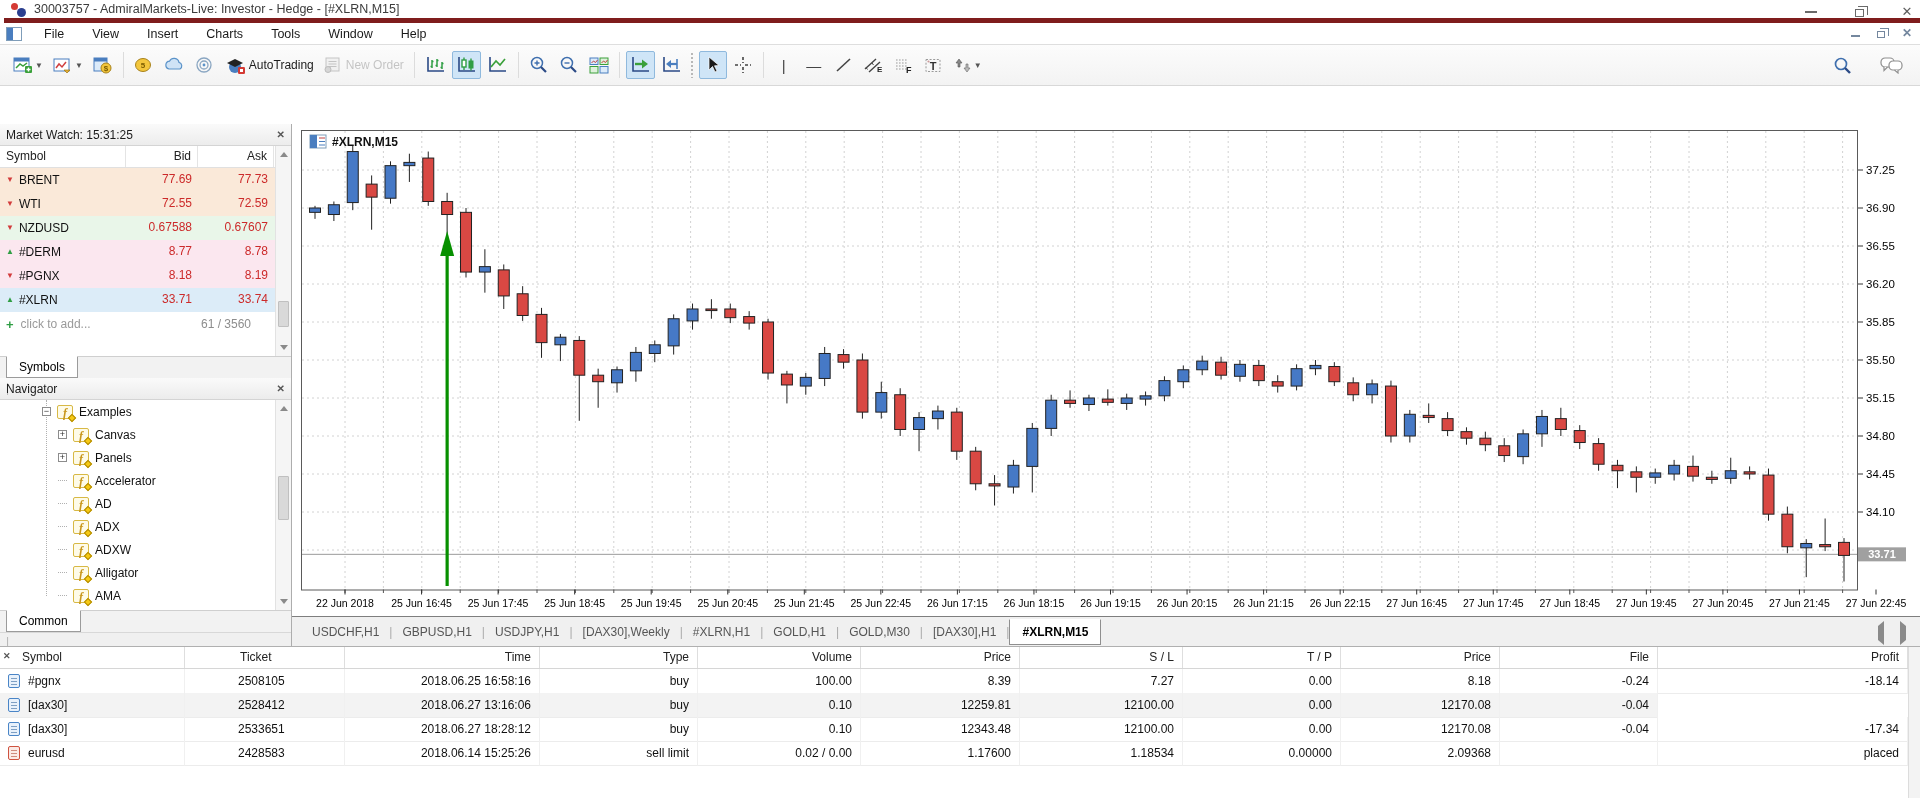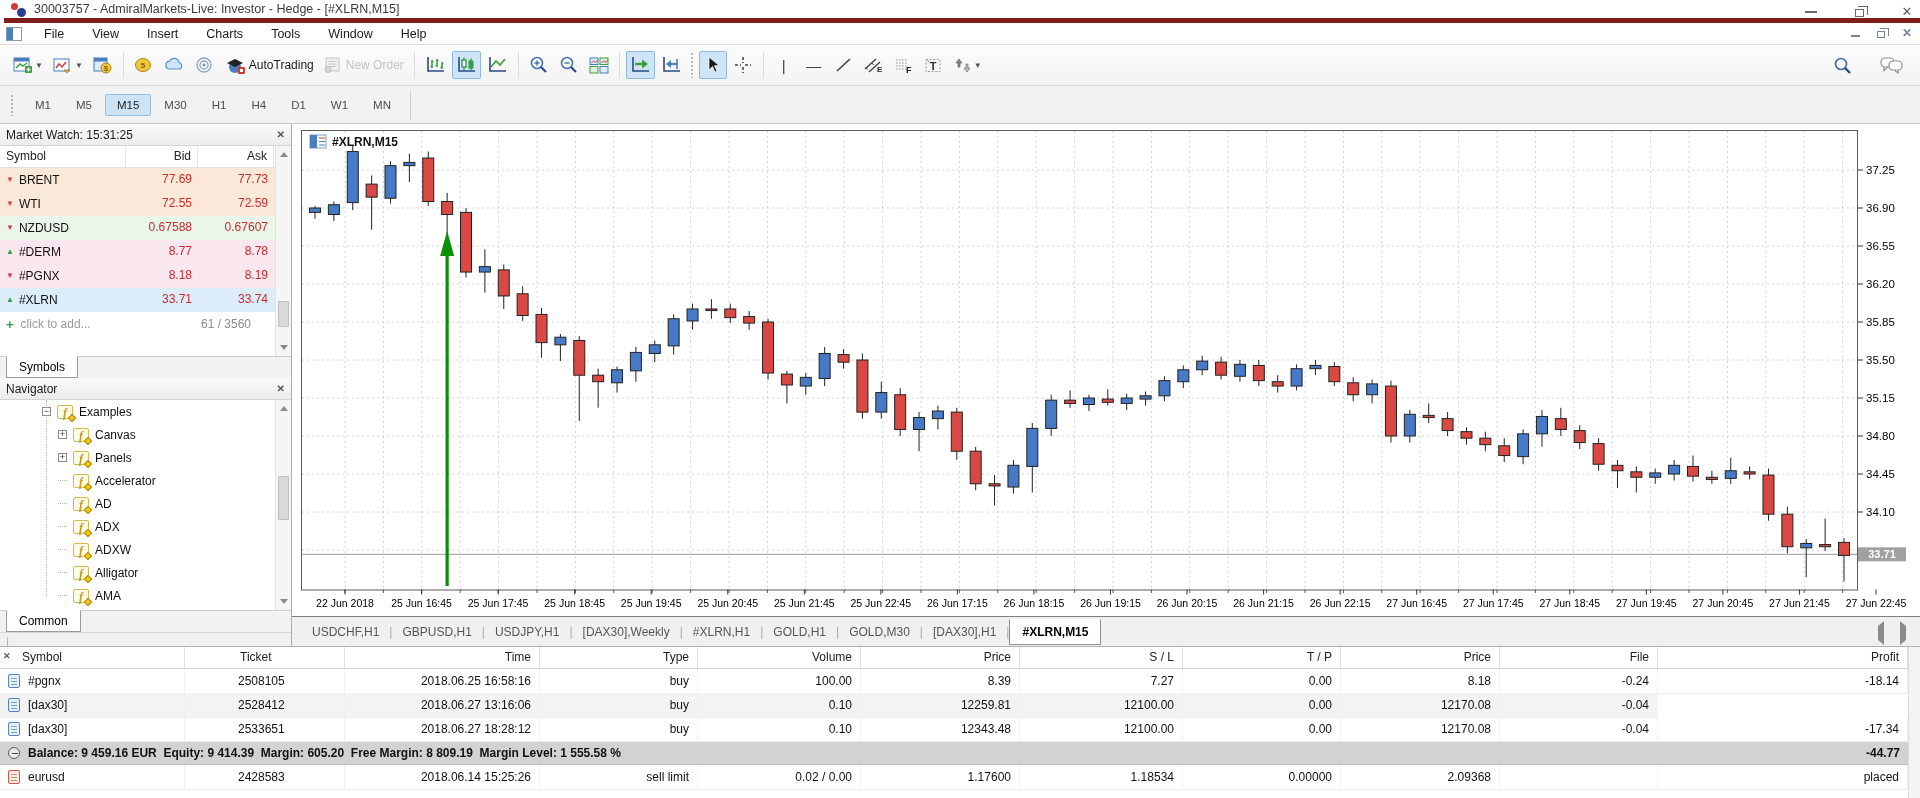--- a/index.html
+++ b/index.html
@@ -363,35 +363,20 @@
         <svg width="23" height="18">
             <rect x="1" y="2" width="13" height="9" rx="4" fill="#fff" stroke="#8f8f8f" stroke-width="1.2"></rect>
             <path d="M4 11 l0 3.5 3.5-3.5" fill="#fff" stroke="#8f8f8f" stroke-width="1.2"></path>
             <rect x="9" y="5" width="13" height="9" rx="4" fill="#fff" stroke="#8f8f8f" stroke-width="1.2"></rect>
             <path d="M18 14 l0 3 -3.5-3" fill="#fff" stroke="#8f8f8f" stroke-width="1.2"></path>
           </svg>
       </span>
     </span>
   </div>
 
-  <div class="tf-bar">
-    <span class="tf-handle"></span>
-    <span id="tf-items" style="display:flex;">
-        <span class="tf-btn">M1</span>
-        <span class="tf-btn">M5</span>
-        <span class="tf-btn active">M15</span>
-        <span class="tf-btn">M30</span>
-        <span class="tf-btn">H1</span>
-        <span class="tf-btn">H4</span>
-        <span class="tf-btn">D1</span>
-        <span class="tf-btn">W1</span>
-        <span class="tf-btn">MN</span>
-      </span>
-    <span class="tf-endsep"></span>
-  </div>
 
   <div class="left-col">
     <div class="panel-title">
       <span>Market Watch: 15:31:25</span>
       <span class="px">✕</span>
     </div>
     <div class="mw-table">
       <div id="mw-head" class="mw-grid mw-head">
           <div>Symbol</div>
           <div class="num">Bid</div>
@@ -972,24 +957,20 @@
           <div class="num">2018.06.27 18:28:12</div>
           <div class="num">buy</div>
           <div class="num">0.10</div>
           <div class="num">12343.48</div>
           <div class="num">12100.00</div>
           <div class="num">0.00</div>
           <div class="num">12170.08</div>
           <div class="num">-0.04</div>
           <div class="num">-17.34</div>
         </div>
-        <div class="tbx-balance">
-          <div class="bal-text"><span class="minus-circ"></span><span>Balance: 9 459.16 EUR  Equity: 9 414.39  Margin: 605.20  Free Margin: 8 809.19  Margin Level: 1 555.58 %</span></div>
-          <div class="bal-profit">-44.77</div>
-        </div>
         <div class="tb-grid tbx-row">
           <div class="cell-sym">
             <span class="doc-ico red"></span>
             <span>eurusd</span>
           </div>
           <div class="cell-ticket">2428583</div>
           <div class="num">2018.06.14 15:25:26</div>
           <div class="num">sell limit</div>
           <div class="num">0.02 / 0.00</div>
           <div class="num">1.17600</div>

